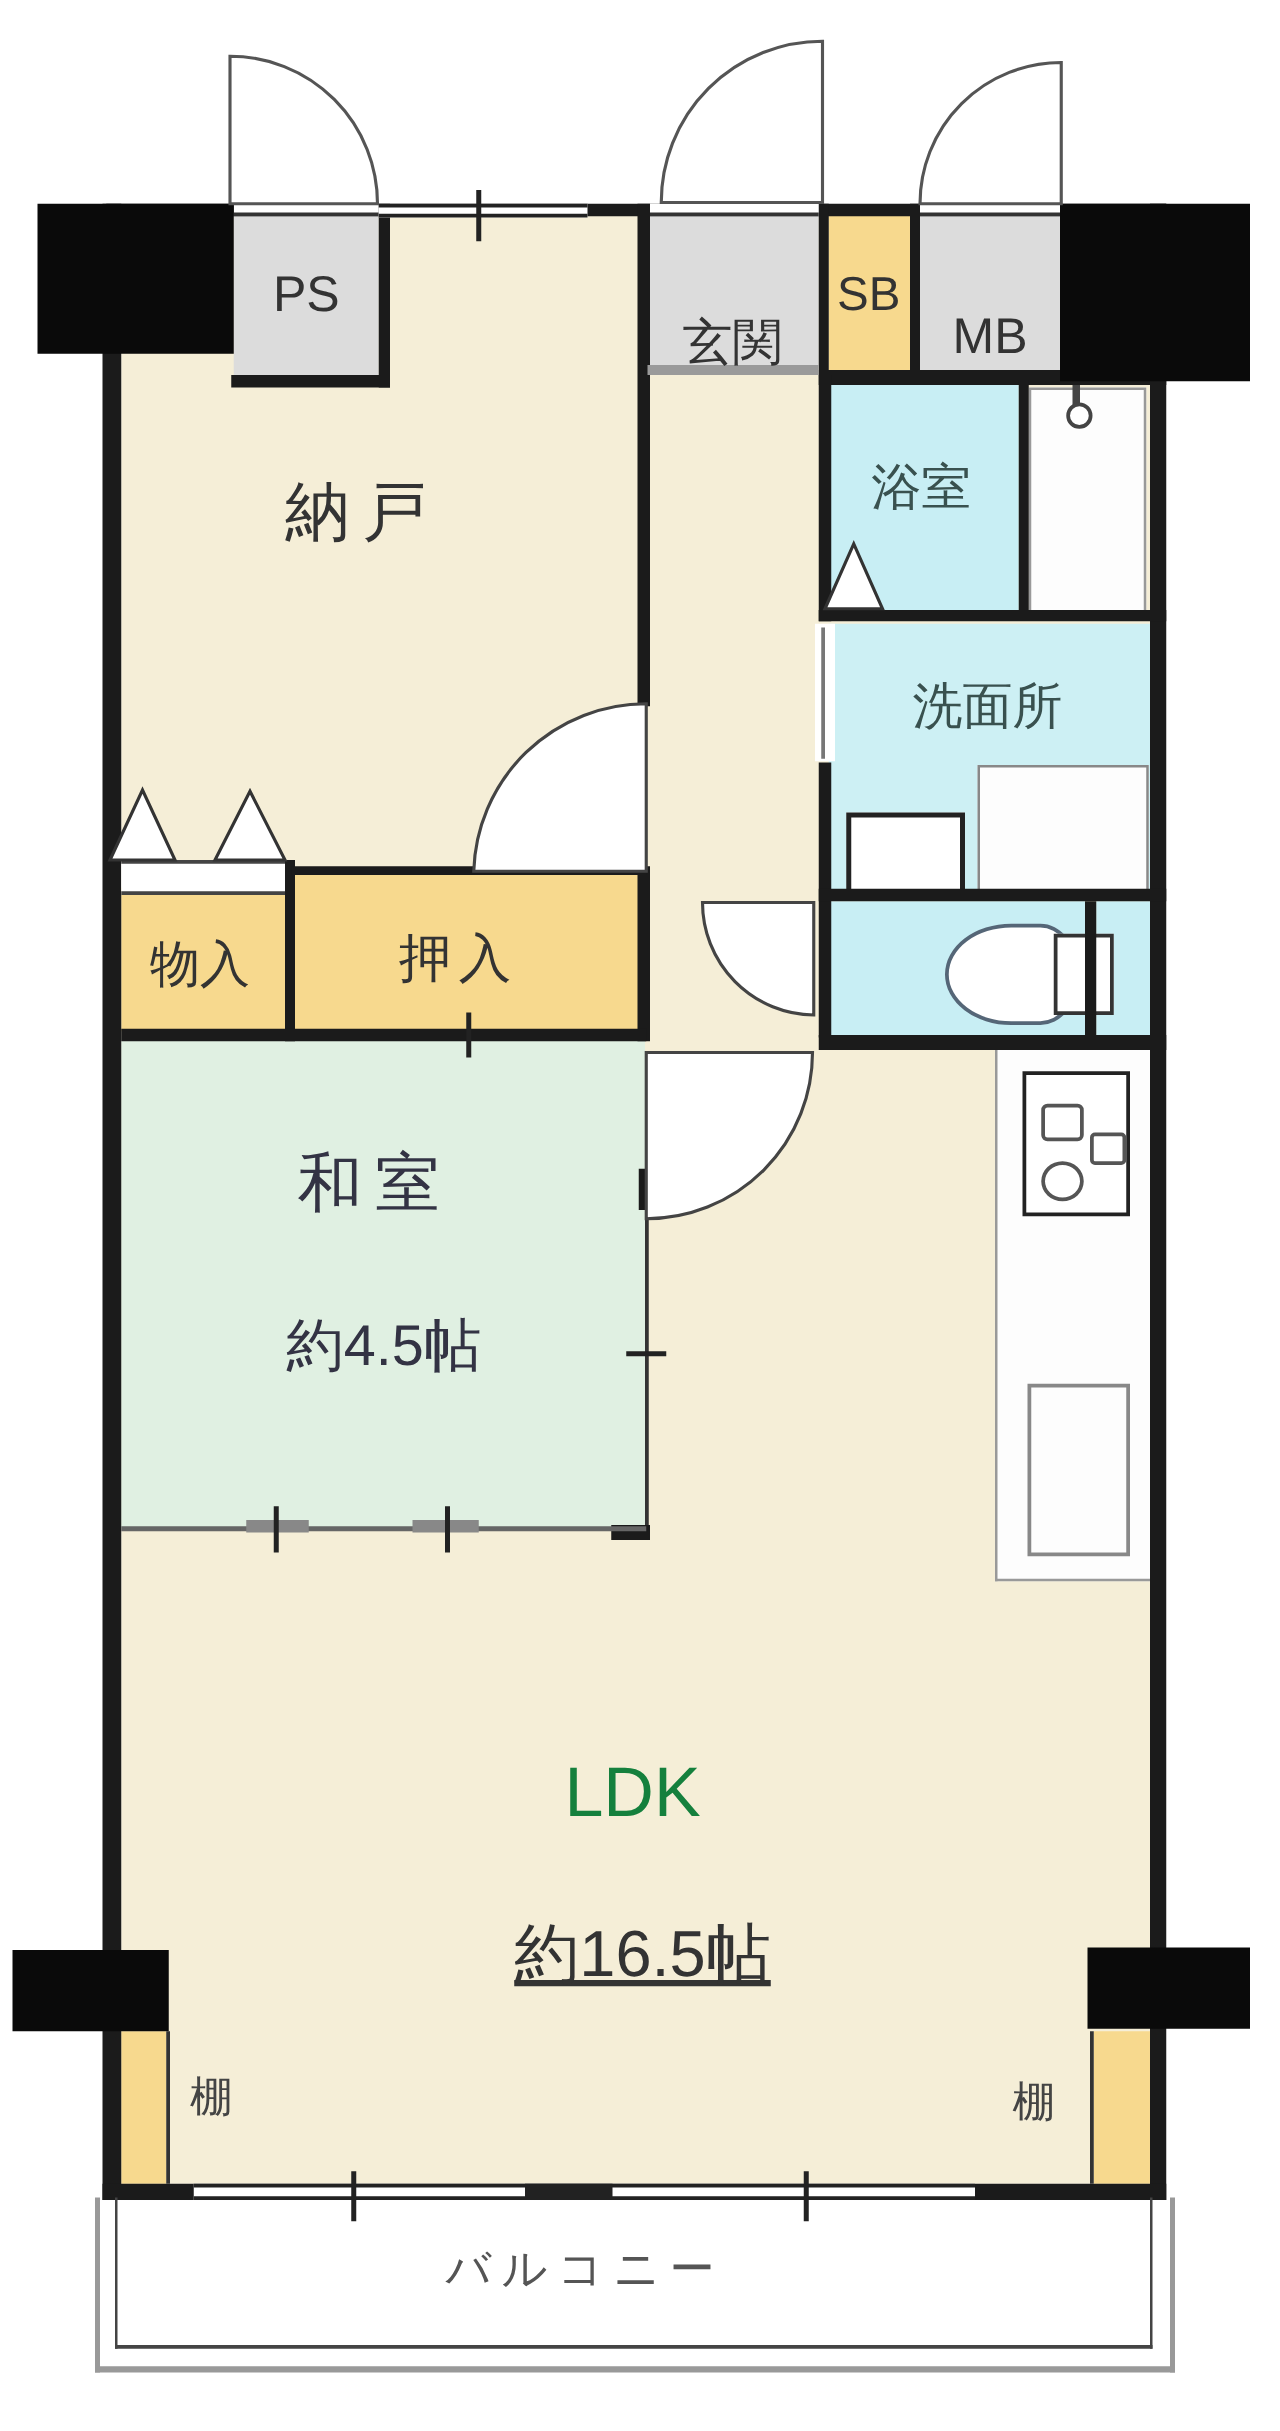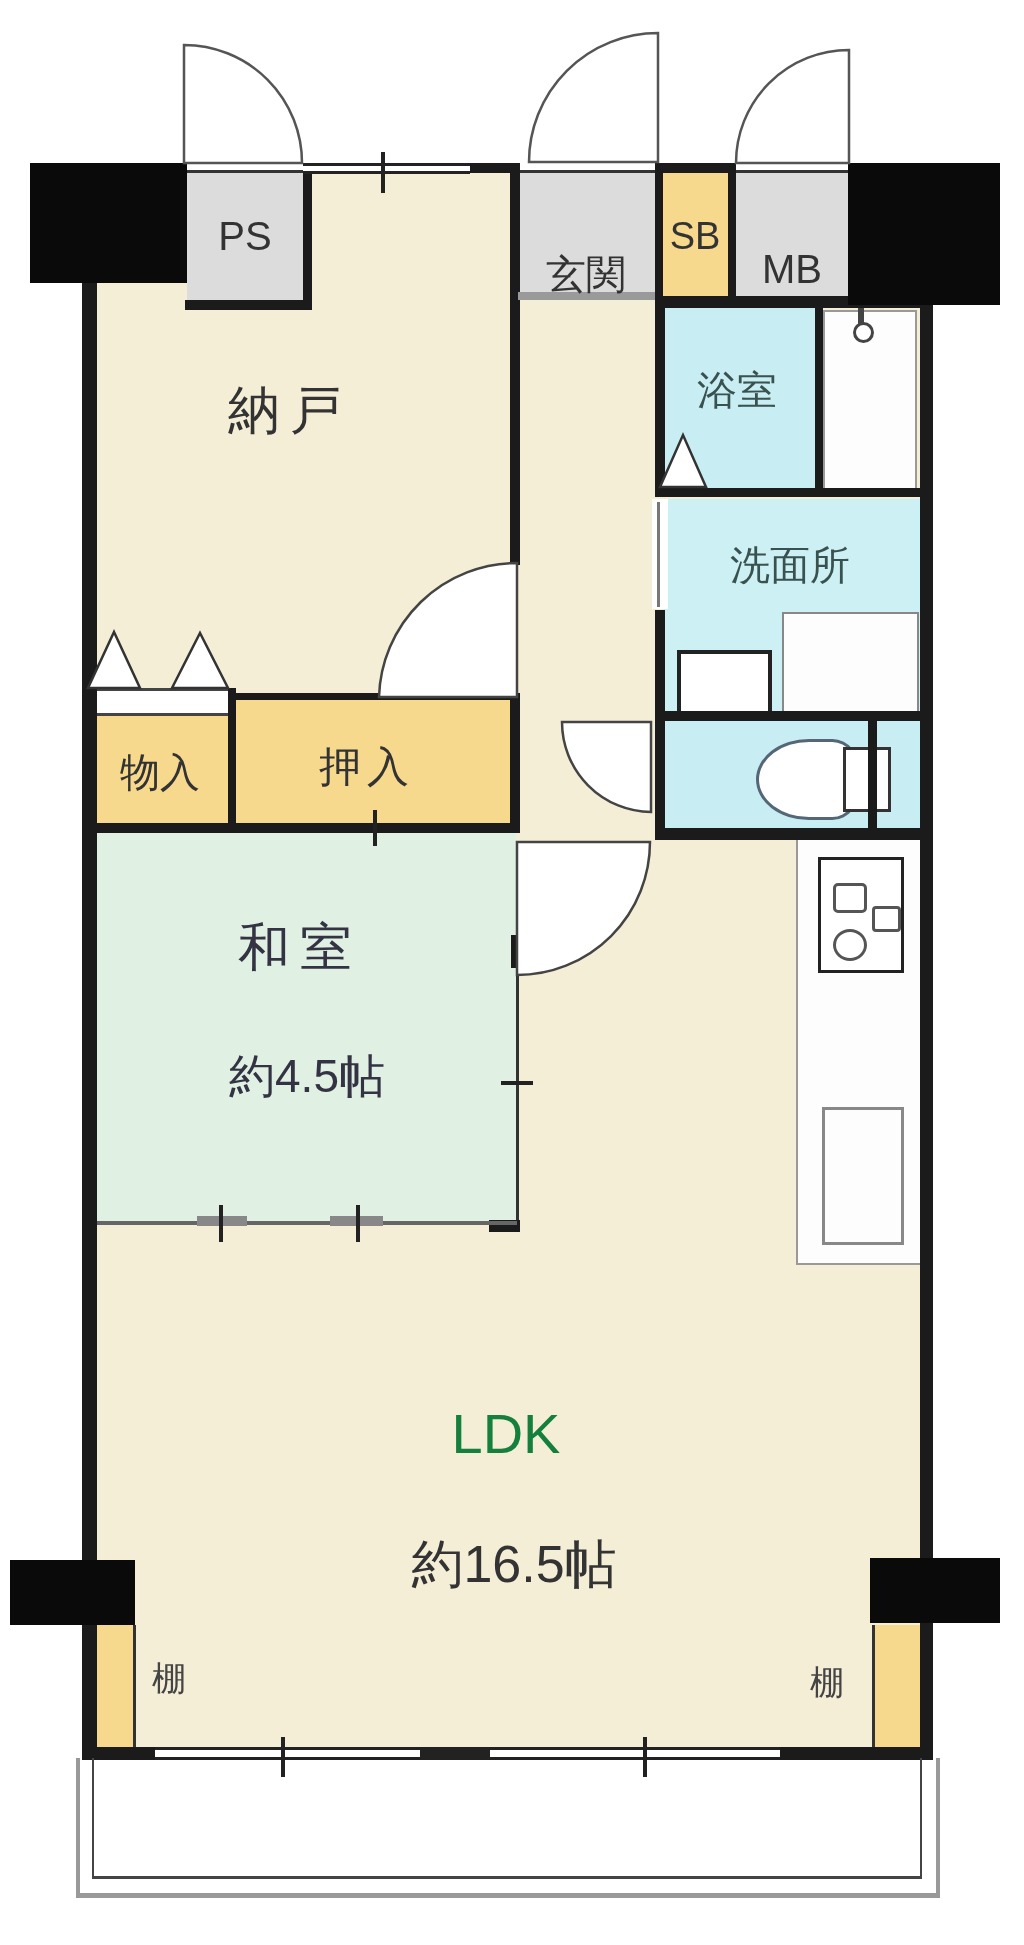--- a/index.html
+++ b/index.html
@@ -163,19 +163,20 @@
   <div class="label" style="left:737px;top:390px;font-size:40px;color:#39514f;">浴室</div>
   <div class="label" style="left:790px;top:565px;font-size:40px;color:#39514f;">洗面所</div>
 
   <div class="label" style="left:160px;top:772px;font-size:40px;color:#333;">物入</div>
   <div class="label" style="left:367px;top:767px;font-size:42px;letter-spacing:6px;color:#333;">押入</div>
 
   <div class="label" style="left:300px;top:947px;font-size:52px;letter-spacing:10px;color:#334;">和室</div>
   <div class="label" style="left:307px;top:1076px;font-size:46px;color:#334;">約4.5帖</div>
 
   <div class="label" style="left:506px;top:1434px;font-size:56px;color:#15803d;">LDK</div>
-  <div class="label" style="left:514px;top:1564px;font-size:52px;color:#333;">約16.5帖</div>
+  <div class="label" style="left:514px;top:1564px;font-size:52px;color:#333;text-decoration:underline;">約16.5帖</div>
 
   <div class="label" style="left:169px;top:1678px;font-size:34px;color:#444;">棚</div>
   <div class="label" style="left:827px;top:1682px;font-size:34px;color:#444;">棚</div>
 
+  <div class="label" style="left:468px;top:1815px;font-size:36px;letter-spacing:8px;color:#555;">バルコニー</div>
 
 </div>
 
 </body></html>

